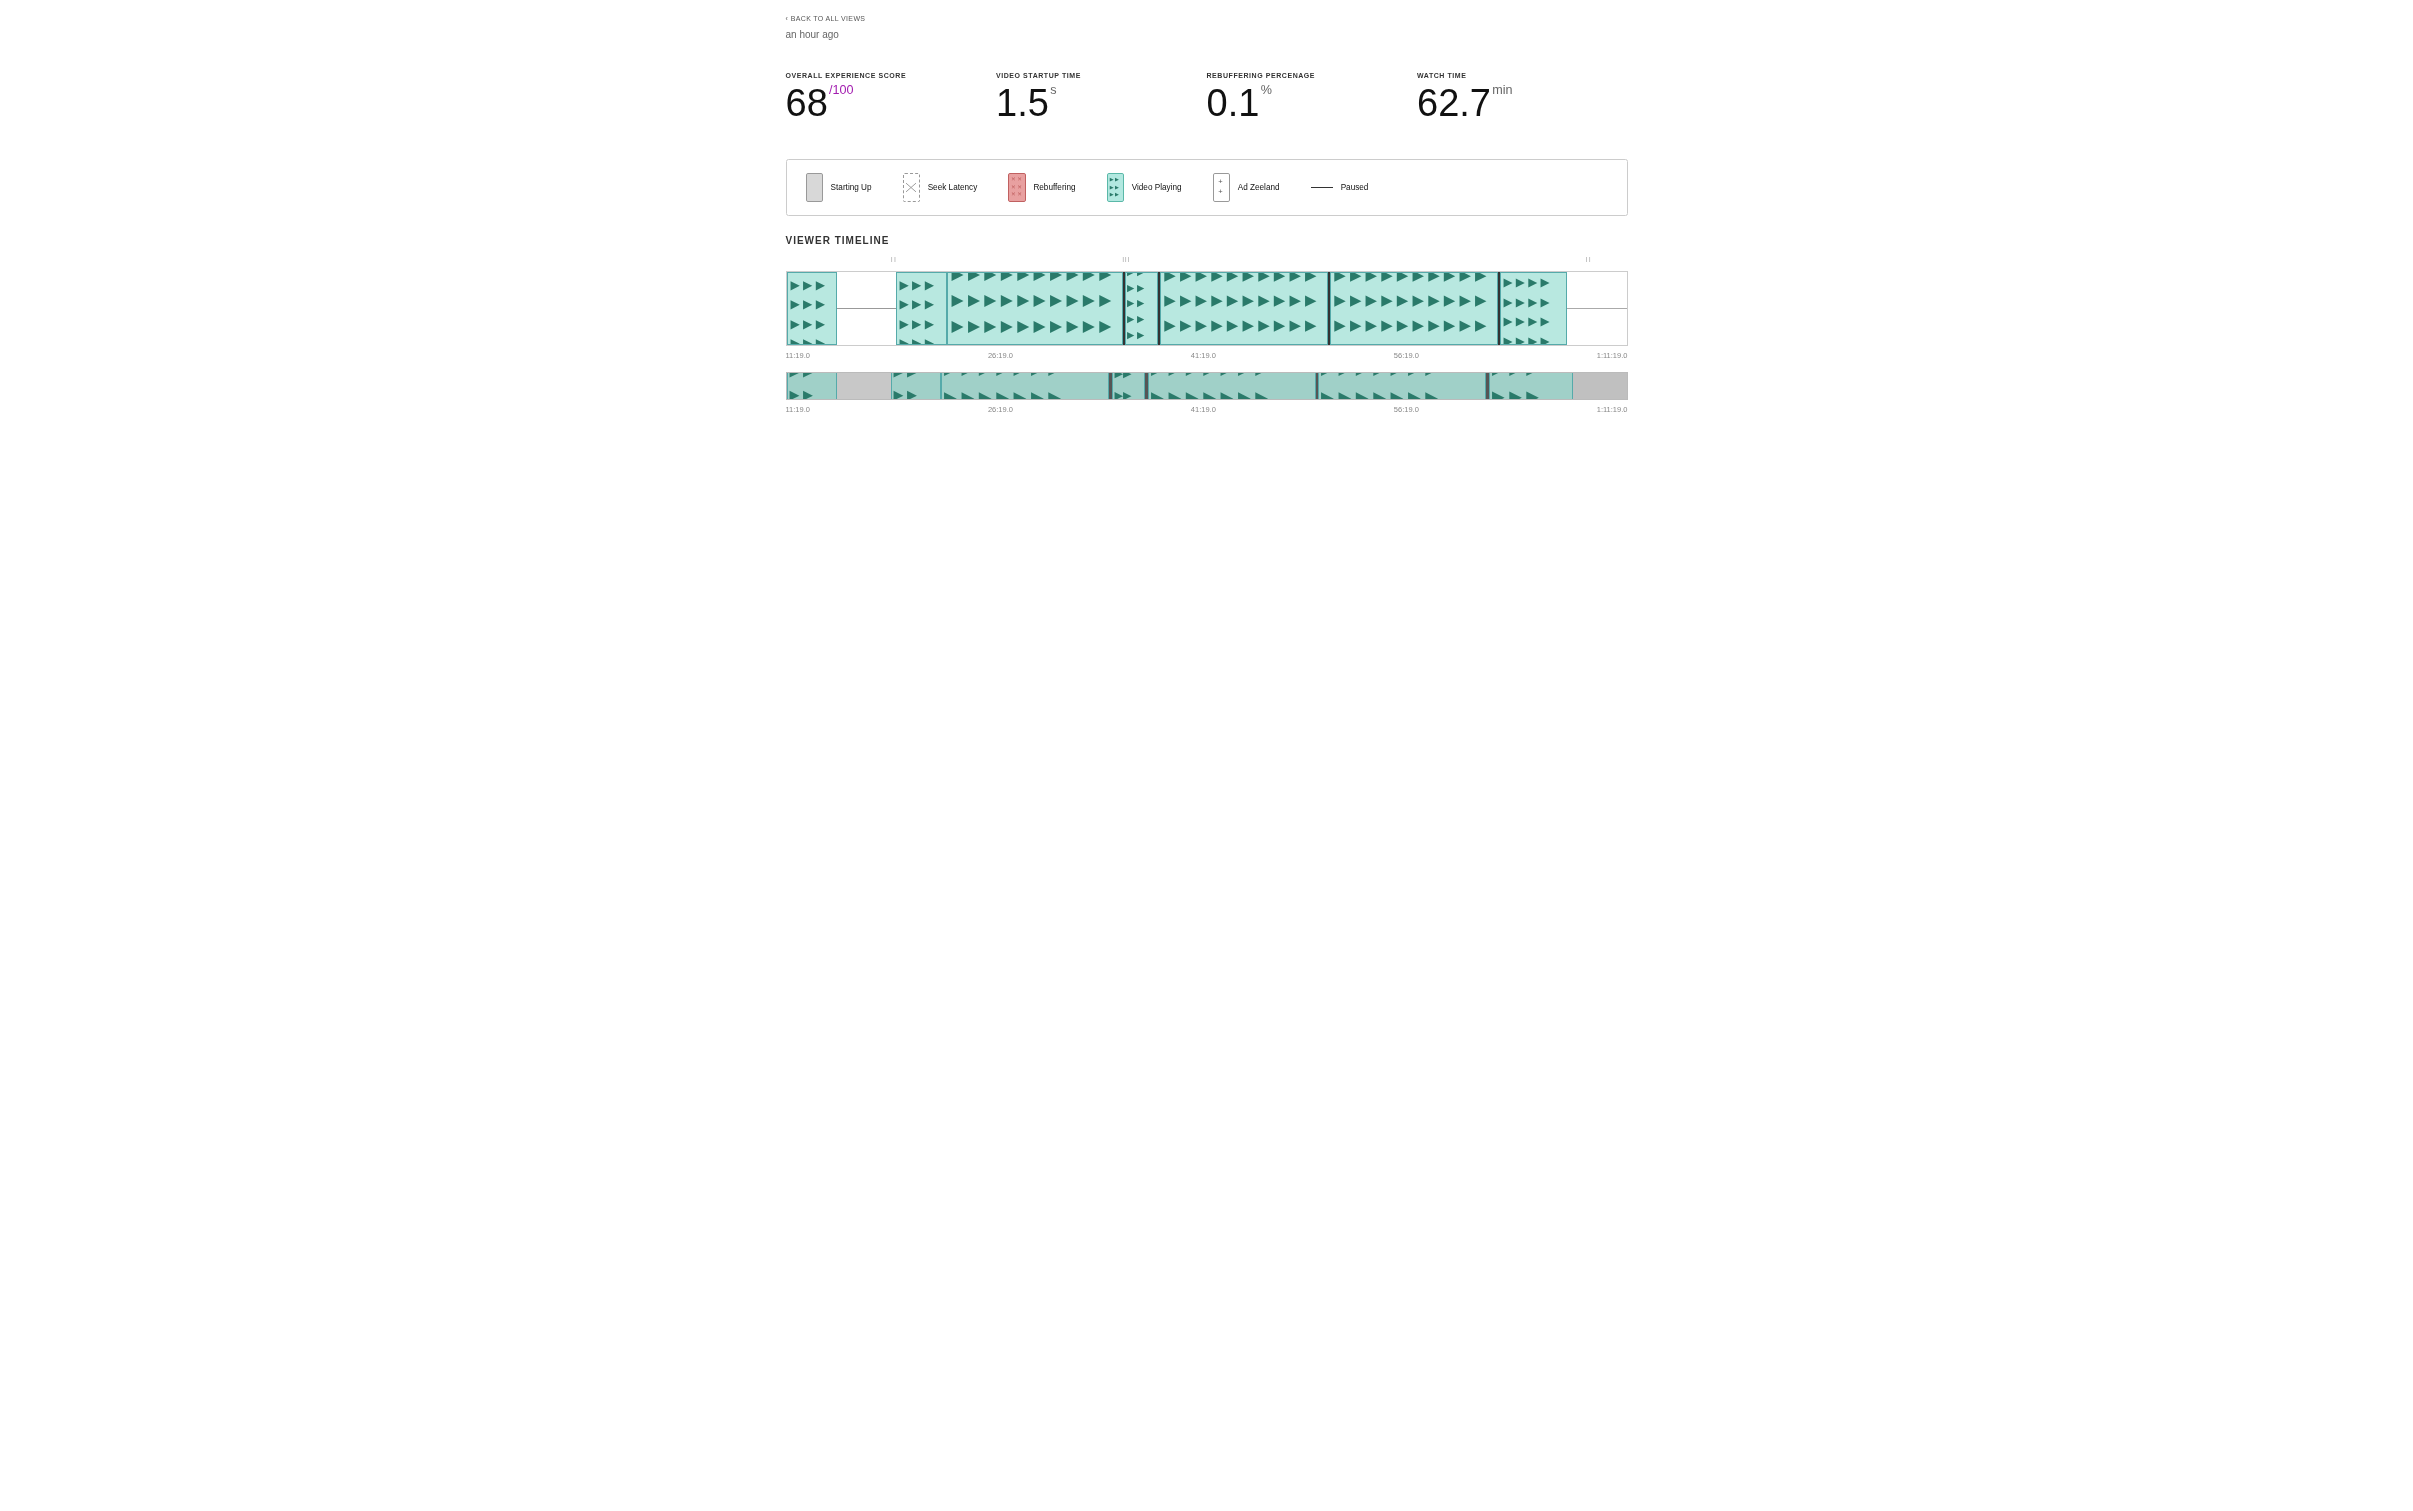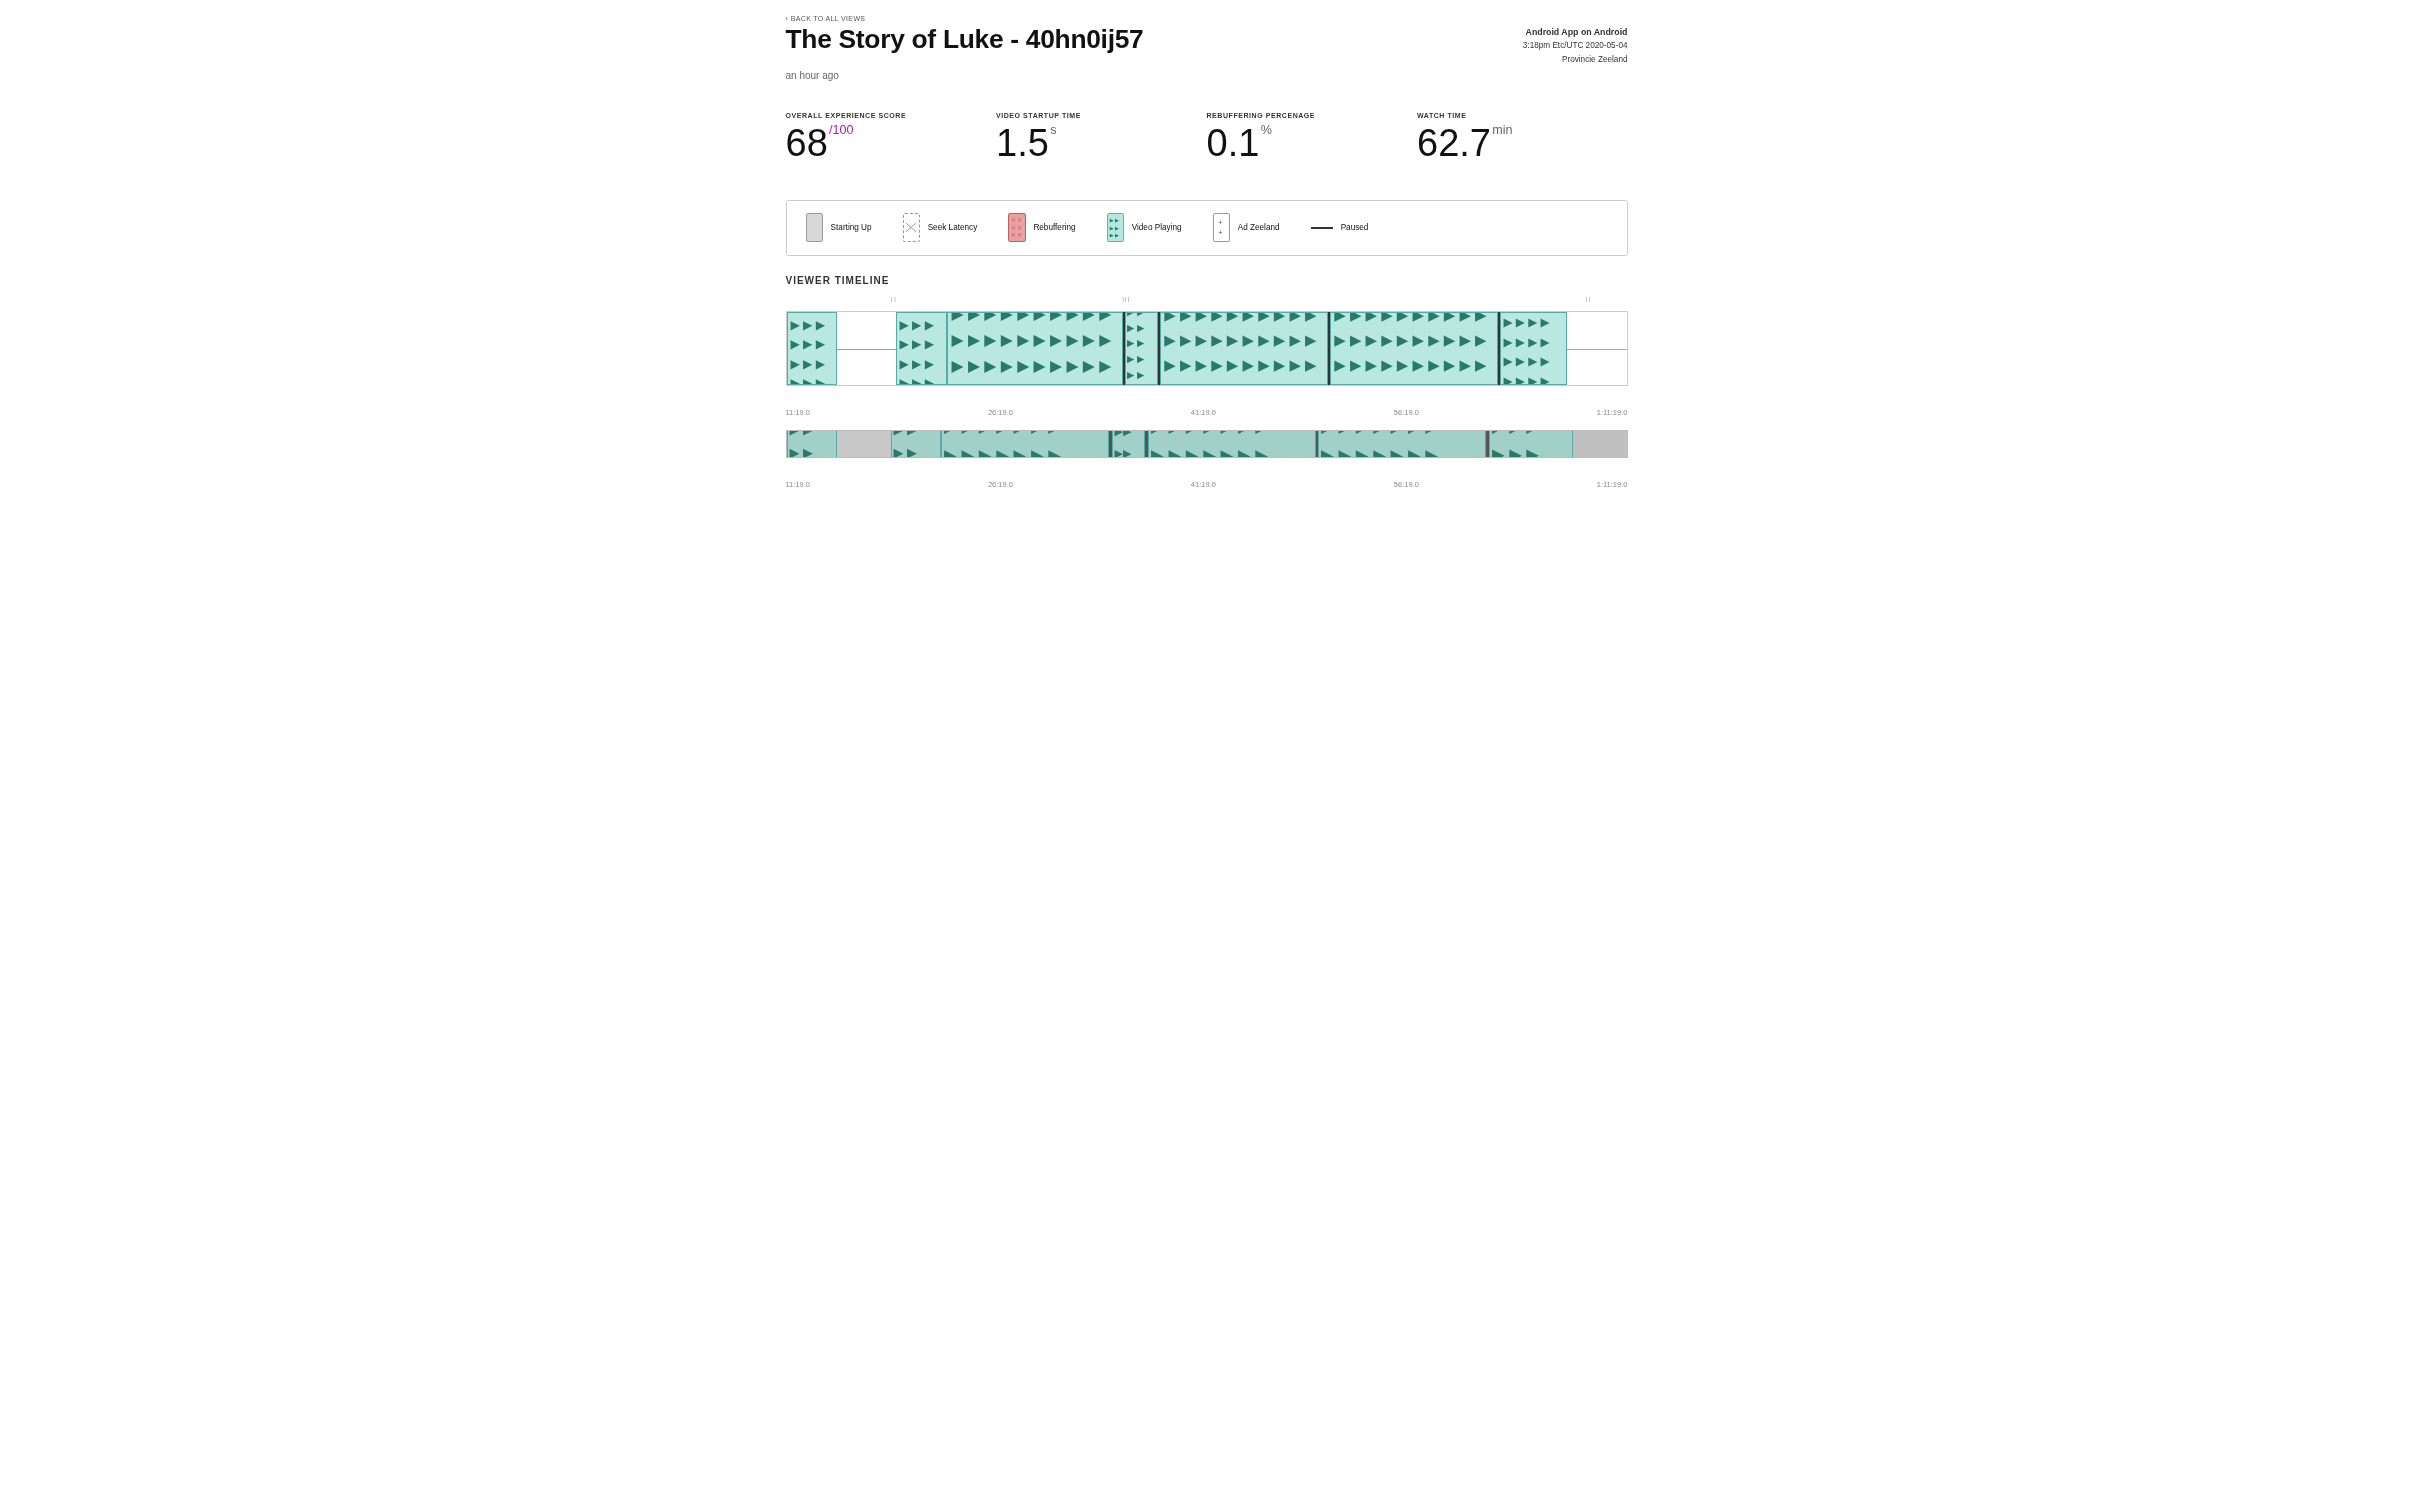--- a/index.html
+++ b/index.html
@@ -120,21 +120,21 @@
       height: 75px;
       background: #f5f5f5;
       border: 0.6px solid #ddd;
       display: flex;
       align-items: stretch;
       overflow: hidden;
     }
     .timeline-labels {
       display: flex;
       justify-content: space-between;
-      margin-top: 22px;
+      margin-top: 5px;
       padding: 0 0;
       font-size: 7.5px;
       color: #888;
       align-items: center;
     }
     
     .seg {
       height: 100%;
       position: relative;
       display: flex;
@@ -198,28 +198,20 @@
 
 <div class="page-container">
 
   
   <a class="back-link">
     <span>‹</span>
     <span>BACK TO ALL VIEWS</span>
   </a>
 
   
-  <div class="header-row">
-    <h1 class="page-title">The Story of Luke - 40hn0ij57</h1>
-    <div class="header-right">
-      <div class="device-name">Android App on Android</div>
-      <div>3:18pm Etc/UTC 2020-05-04</div>
-      <div>Provincie Zeeland</div>
-    </div>
-  </div>
 
   <div class="timestamp">an hour ago</div>
 
   
   <div class="metrics-row">
     <div class="metric-item">
       <div class="metric-label">OVERALL EXPERIENCE SCORE</div>
       <div class="metric-value">
         <span>68</span>
           <span class="denom">/100</span>

